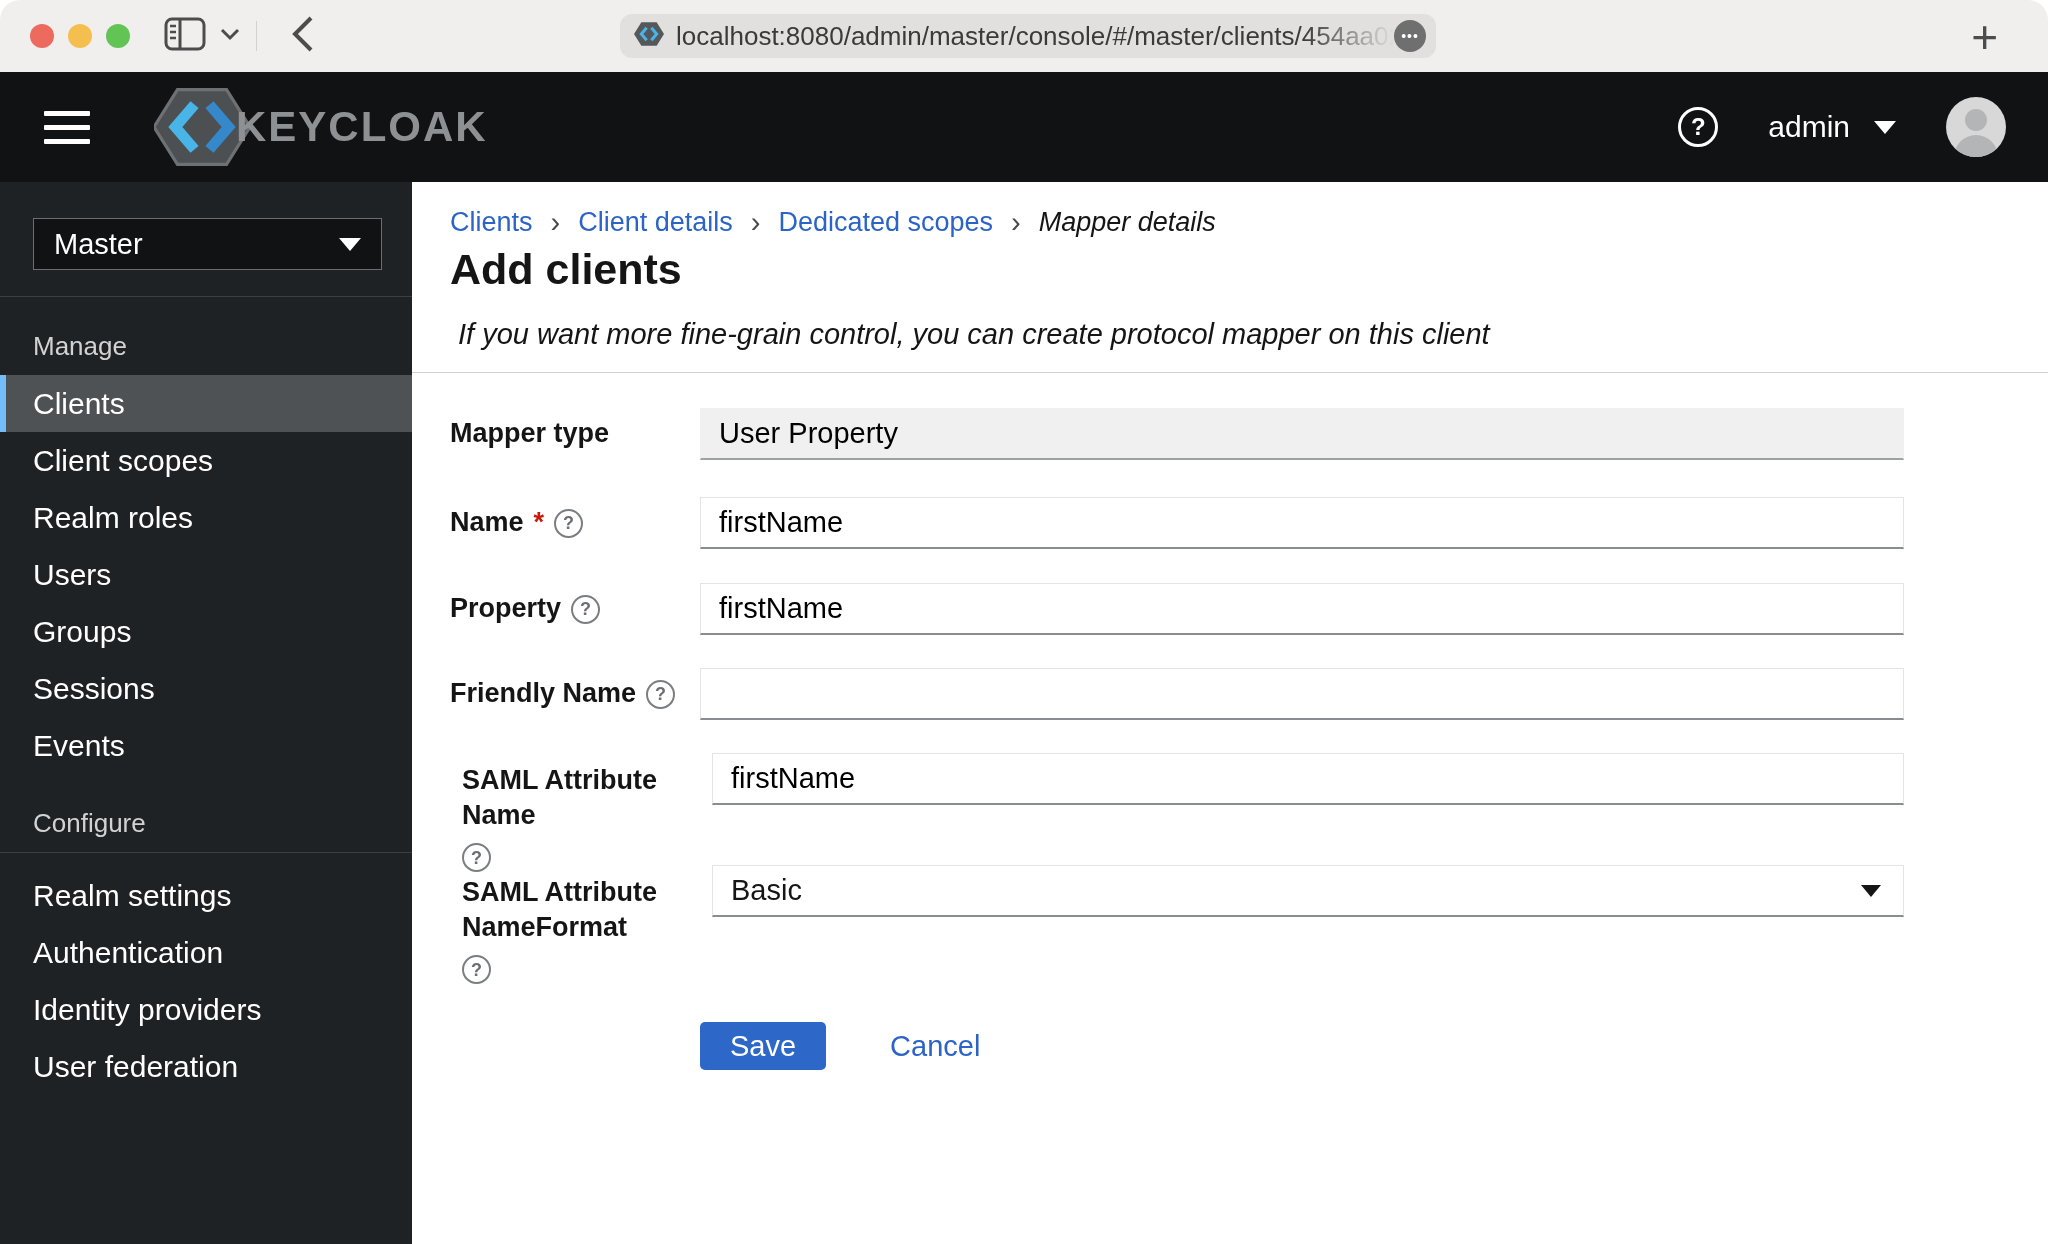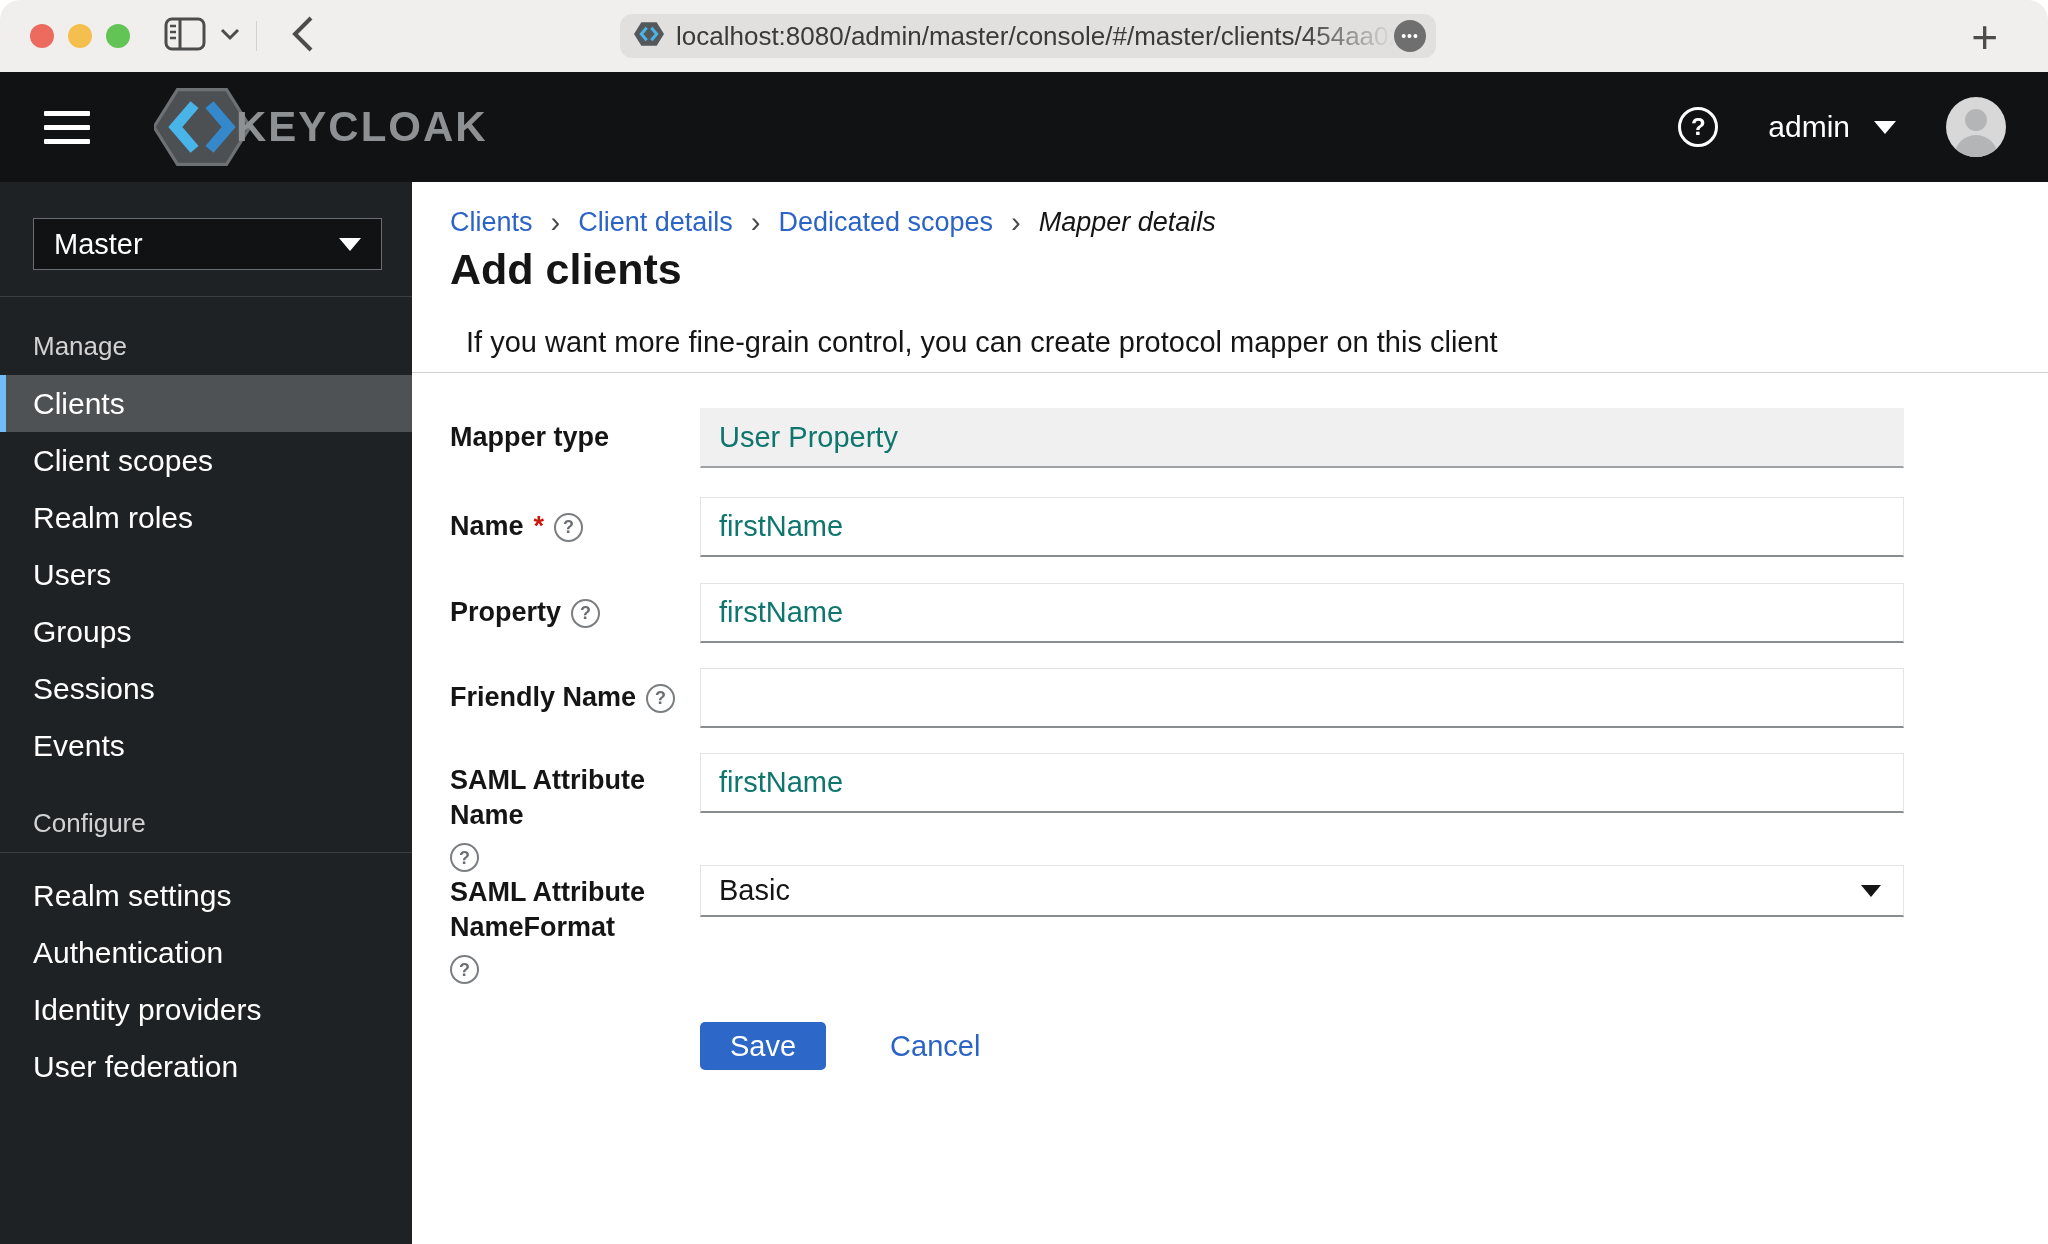--- a/index.html
+++ b/index.html
@@ -73,23 +73,23 @@
   .page-title{ position:absolute; top:62px; left:38px; font-size:43px; font-weight:700;
     color:#151515; line-height:1.2; }
   .page-subtitle{ position:absolute; top:128px; left:38px; font-size:29px; color:#151515; }
   .content-divider{ position:absolute; top:190px; left:0; right:0; height:1px; background:#d2d2d2; }
 
   .form{ position:absolute; top:226px; left:38px; width:1454px; height:700px; }
   .frow{ position:absolute; left:0; width:100%; display:flex; }
   .lbl{ flex:0 0 250px; width:250px; display:flex; align-items:center; align-content:center;
     flex-wrap:wrap; gap:10px; font-size:27px; font-weight:700; color:#151515;
     padding-right:16px; line-height:1.3; }
-  .frow.top-align .lbl{ align-items:flex-start; align-content:flex-start; padding-top:10px; }
+  .frow.top-align .lbl{ align-items:flex-start; align-content:flex-start; padding-top:10px;margin-left:12px; }
   .fld{ flex:1; }
-  .txt{ width:100%; height:60px; font-family:inherit; font-size:29px; color:#0f766e;
+  .txt{ width:100%; height:52px; font-family:inherit; font-size:29px; color:#000000;
     padding:0 18px; background:#fff; border:1px solid #e4e4e4;
     border-bottom:2px solid #8a8d90; outline:none; border-radius:0; }
   .txt.ro{ background:#f0f0f0; border-color:#f0f0f0; border-bottom:2px solid #9fa2a5; }
   .selectbox{ height:52px; border:1px solid #e4e4e4; border-bottom:2px solid #8a8d90;
     display:flex; align-items:center; justify-content:space-between;
     padding:0 22px 0 18px; font-size:29px; color:#151515; cursor:pointer; background:#fff; }
   .caret-down-dark{ width:0; height:0; border-left:10px solid transparent;
     border-right:10px solid transparent; border-top:12px solid #151515; }
   .help{ width:29px; height:29px; border:2px solid #7b7e81; border-radius:50%;
     color:#6a6e73; font-size:18px; font-weight:700; display:inline-flex; align-items:center;
@@ -209,21 +209,21 @@
         <span class="crumb-link">Clients</span>
         <span class="crumb-sep">›</span>
         <span class="crumb-link">Client details</span>
         <span class="crumb-sep">›</span>
         <span class="crumb-link">Dedicated scopes</span>
         <span class="crumb-sep">›</span>
         <span class="crumb-current">Mapper details</span>
       </nav>
 
       <h1 class="page-title" style="margin:0;">Add clients</h1>
-      <p class="page-subtitle" style="margin:16px;">If you want more fine-grain control, you can create protocol mapper on this client</p>
+      <p class="page-subtitle" style="margin:8px;font-style:italic;">If you want more fine-grain control, you can create protocol mapper on this client</p>
       <div class="content-divider"></div>
 
       <div class="form">
 
         <div class="frow" style="top:0;">
           <div class="lbl">
             <span>Mapper type</span>
           </div>
           <div class="fld">
             <input class="txt ro" readonly="" value="User Property" style="">

